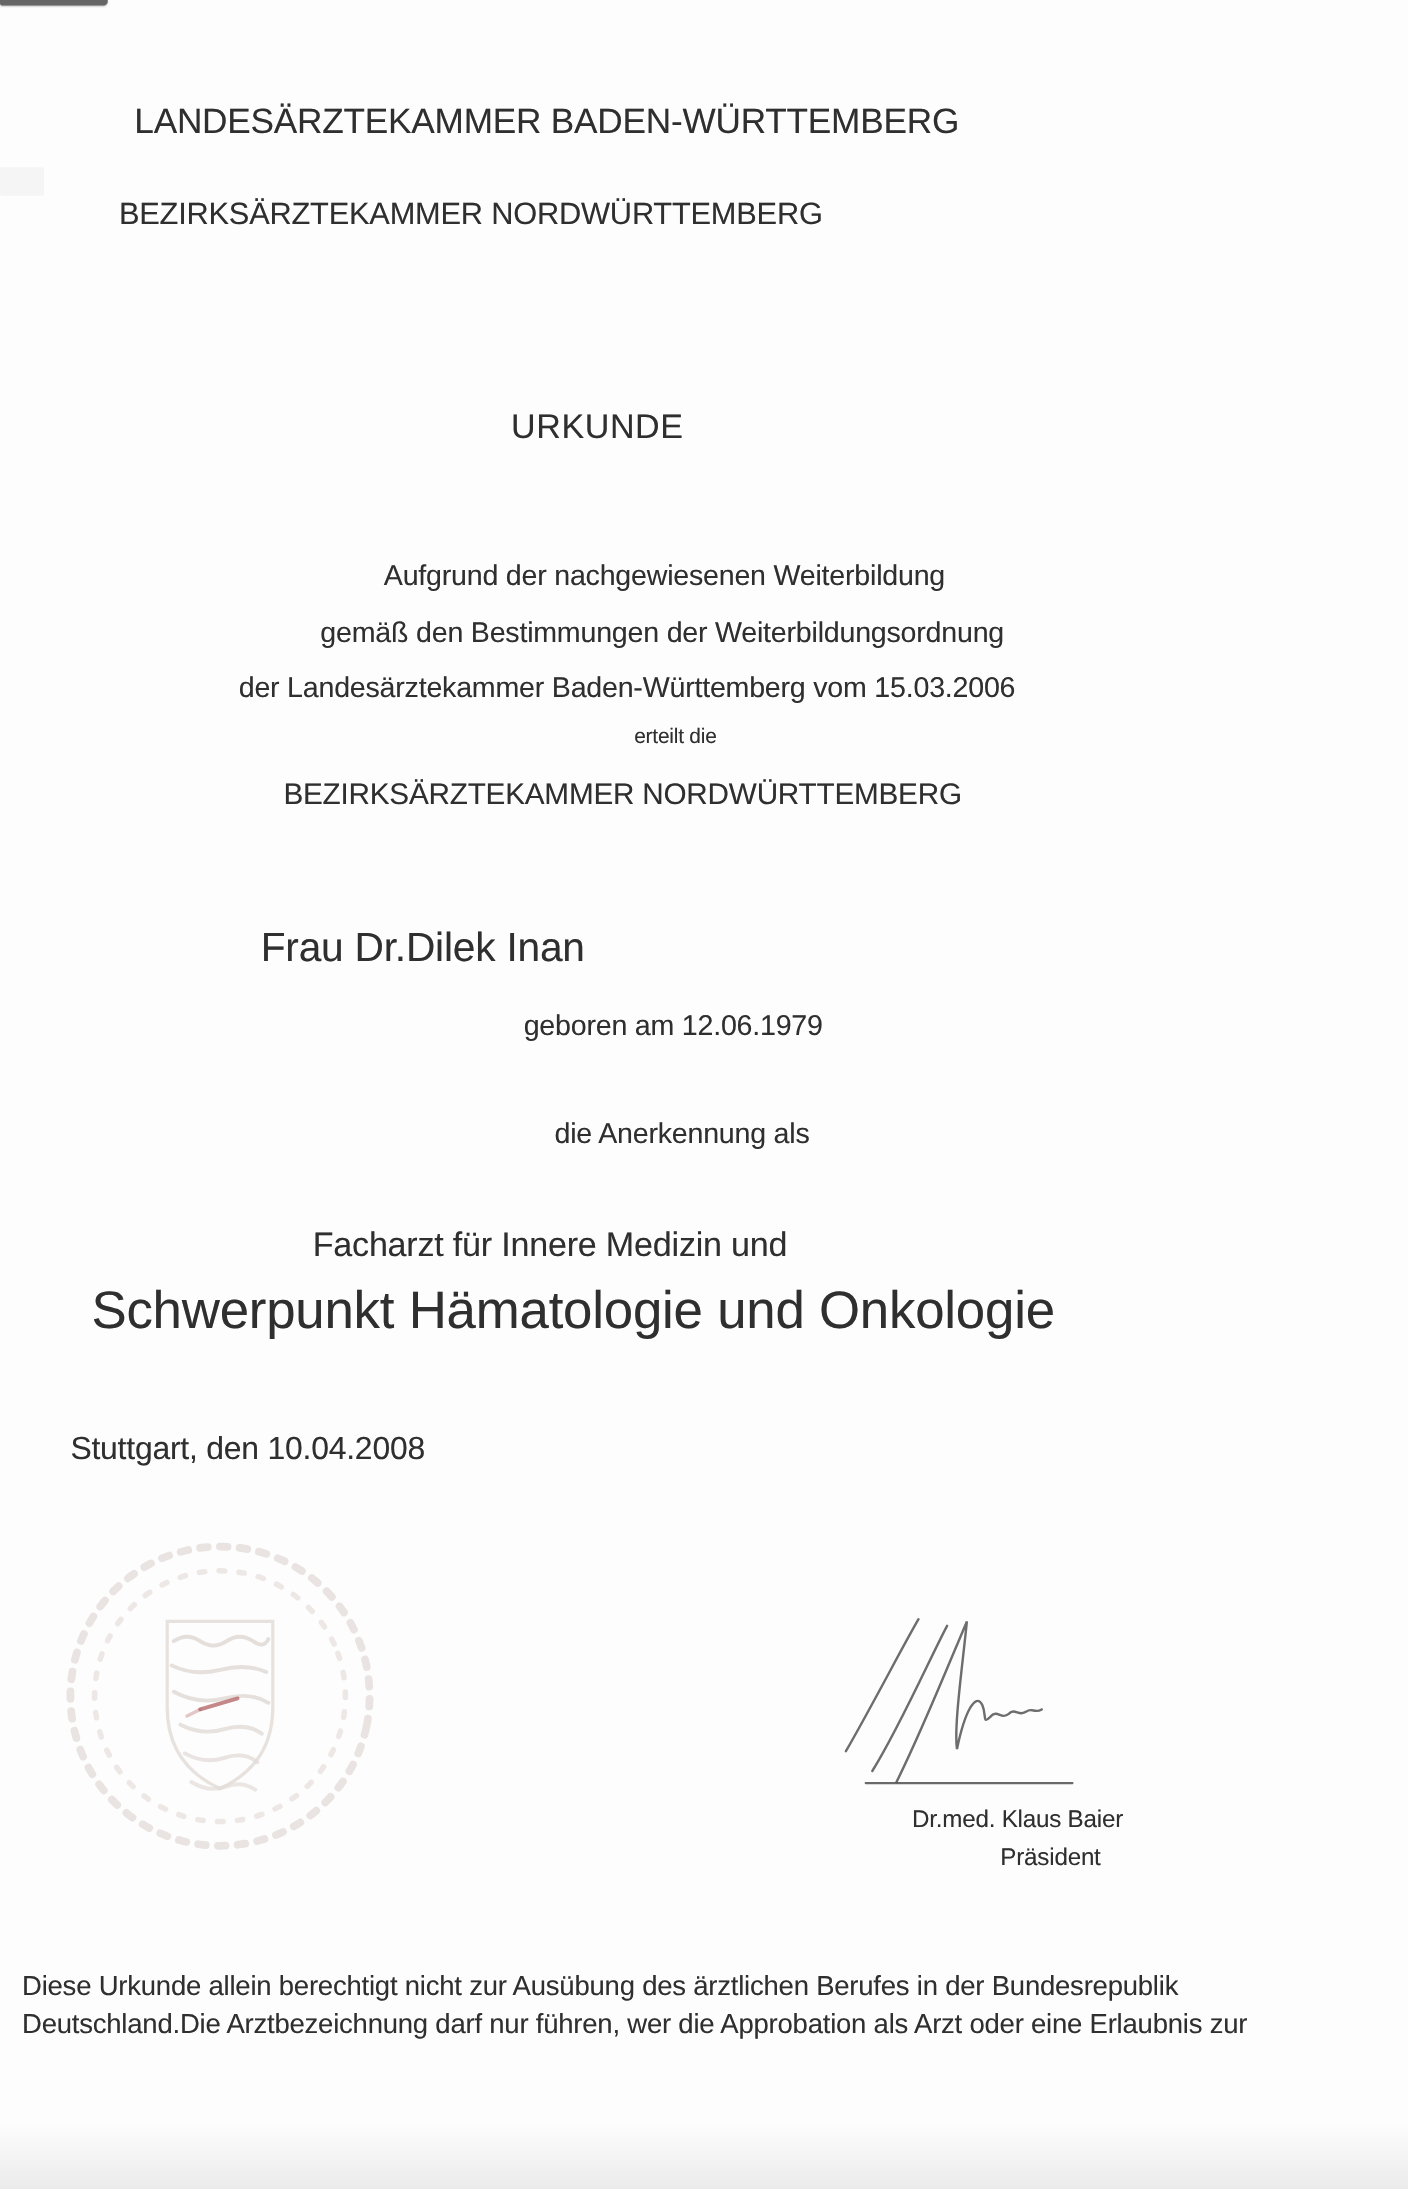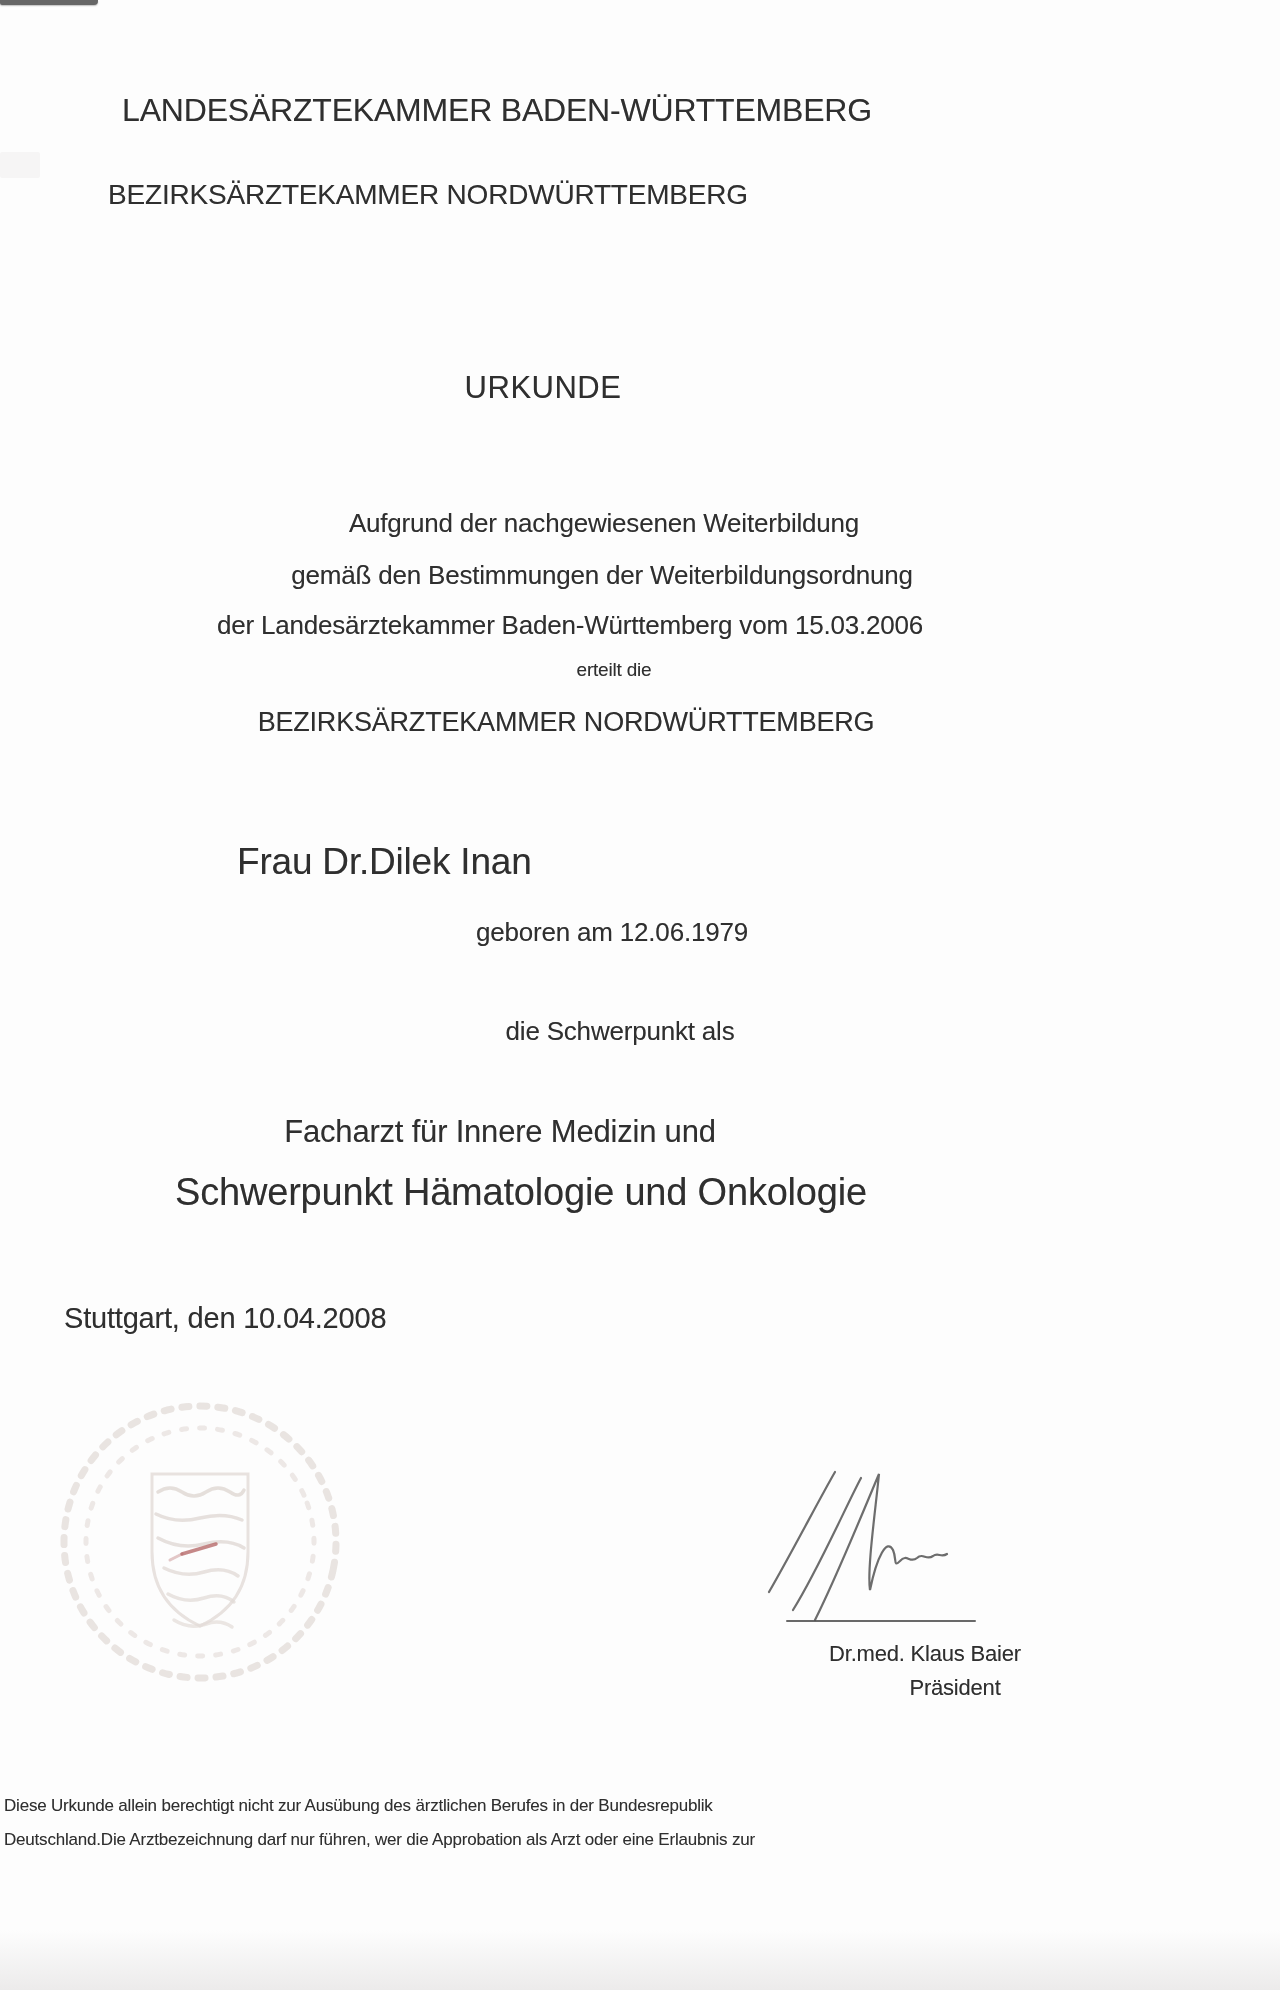--- a/index.html
+++ b/index.html
@@ -31,30 +31,30 @@
   .title{left:543px;top:388px;font-size:31px;letter-spacing:0.5px;}
   .pre1{left:604px;top:523px;font-size:26px;}
   .pre2{left:602px;top:575px;font-size:26px;}
   .pre3{left:570px;top:625px;font-size:26px;}
   .erteilt{left:614px;top:670px;font-size:19px;}
   .grantor{left:566px;top:722px;font-size:27px;}
   .name{left:237px;top:862px;font-size:37px;}
   .geboren{left:612px;top:932px;font-size:26px;}
   .anerkennung{left:620px;top:1031px;font-size:26px;}
   .fach1{left:500px;top:1132px;font-size:31px;}
-  .fach2{left:521px;top:1192px;font-size:38px;}
+  .fach2{left:521px;top:1192px;font-size:48px;}
   .placedate{left:64px;top:1318px;font-size:29px;}
   .signer-name{left:925px;top:1654px;font-size:22px;text-align:center;}
   .signer-title{left:955px;top:1688px;font-size:22px;}
 
   .footer{
     position:absolute;
-    left:4px;
+    left:20px;
     top:1789px;
-    font-size:17px;
+    font-size:25px;
     line-height:34px;
     letter-spacing:-0.2px;
     color:var(--ink);
     text-shadow:0 0 0.6px rgba(47,47,47,0.3);
   }
 
   .scan-bar{
     position:absolute;left:0;top:0;width:98px;height:5px;
     background:#666;border-radius:0 0 4px 2px;
     box-shadow:0 1px 1.5px rgba(0,0,0,0.25);
@@ -89,21 +89,21 @@
 
   <div class="t pre1">Aufgrund der nachgewiesenen Weiterbildung</div>
   <div class="t pre2">gemäß den Bestimmungen der Weiterbildungsordnung</div>
   <div class="t pre3">der Landesärztekammer Baden-Württemberg vom 15.03.2006</div>
   <div class="t erteilt">erteilt die</div>
   <div class="t grantor">BEZIRKSÄRZTEKAMMER NORDWÜRTTEMBERG</div>
 
   <div class="t left name">Frau Dr.Dilek Inan</div>
   <div class="t geboren">geboren am 12.06.1979</div>
 
-  <div class="t anerkennung">die Schwerpunkt als</div>
+  <div class="t anerkennung">die Anerkennung als</div>
   <div class="t fach1">Facharzt für Innere Medizin und</div>
   <div class="t fach2">Schwerpunkt Hämatologie und Onkologie</div>
 
   <div class="t left placedate">Stuttgart, den 10.04.2008</div>
 
   <svg class="seal" width="296" height="300" viewBox="0 0 296 300">
     <g fill="none" stroke-linecap="round">
       <circle cx="148" cy="150" r="136" stroke="var(--seal)" stroke-width="7" stroke-dasharray="7 11" opacity="0.75" transform="rotate(12 148 150)"></circle>
       <circle cx="148" cy="150" r="114" stroke="var(--seal)" stroke-width="5" stroke-dasharray="5 13" opacity="0.6" transform="rotate(-20 148 150)"></circle>
       <path d="M100,82 h96 v78 c0,40 -22,62 -48,74 c-26,-12 -48,-34 -48,-74 z" stroke="var(--seal)" stroke-width="3" opacity="0.8"></path>

